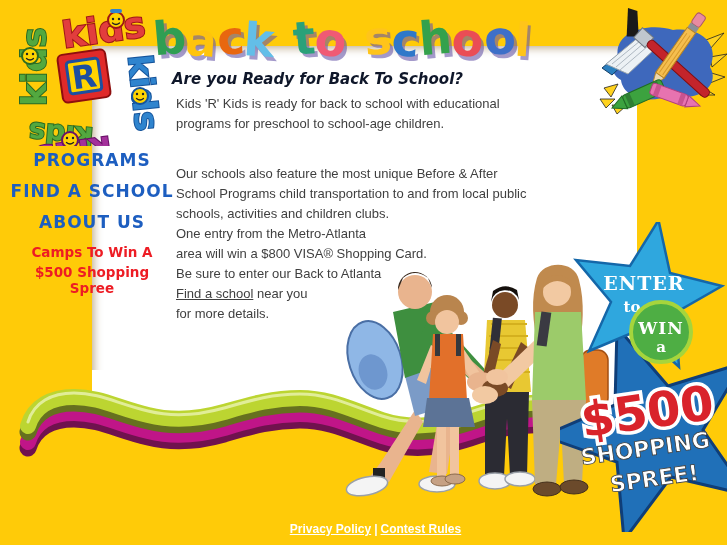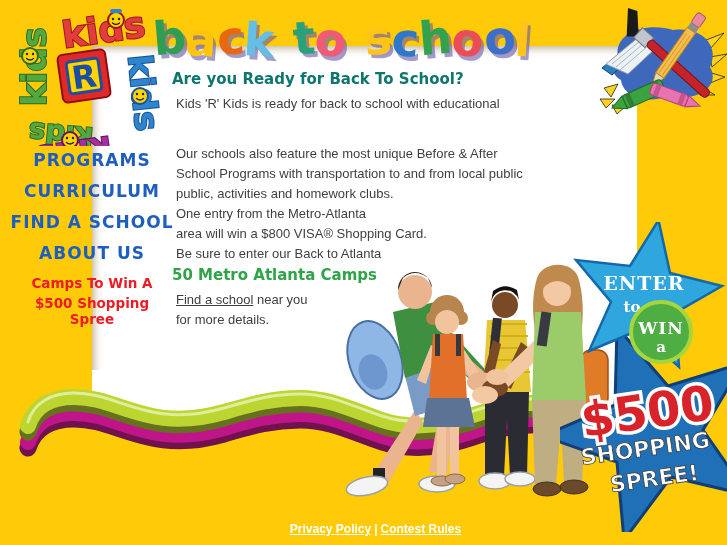--- a/index.html
+++ b/index.html
@@ -20,21 +20,21 @@
   .nav{position:absolute;left:8px;top:150px;width:168px;text-align:center;z-index:6;}
   .nav-item{font-family:"DejaVu Sans",sans-serif;font-weight:bold;font-size:17px;
             letter-spacing:1px;color:#1D5EC0;margin-bottom:11px;cursor:pointer;}
   .promo{margin-top:12px;font-family:"DejaVu Sans",sans-serif;font-weight:bold;font-size:13.5px;
          line-height:16px;color:#ED1C24;cursor:pointer;}
   
   .copy{position:absolute;left:172px;top:70px;width:400px;z-index:2;
         font-size:13px;line-height:16px;color:#3F3F3F;}
   .copy h2{margin:0 0 8px 0;font-family:"DejaVu Sans",sans-serif;font-size:15px;line-height:18px;
            font-weight:bold;}
-  .h-red{color:#0f766e;}
+  .h-red{color:#0f172a;font-style:italic;}
   .h-orange{color:#F6921E;}
   .h-green{color:#2EA347;}
   .blk{margin:0;}
   .gap-big{margin-top:34px;}
   .gap{margin-top:16px;}
   .line{margin:4px;padding:0;}
   a.inline-link{color:#3F3F3F;text-decoration:underline;cursor:pointer;}
   
   .footer{position:absolute;left:0;top:522px;width:727px;text-align:center;z-index:1;
           font-size:12px;font-weight:bold;color:#fff;margin-left:12px;}
@@ -148,45 +148,44 @@
     <g transform="translate(112,104) rotate(200)">
       <polygon points="0,0 14,-6 14,6" fill="#E773B0" stroke="#B03E7E" stroke-width="1"></polygon>
       <rect x="14" y="-6" width="38" height="12" rx="3" fill="#E773B0" stroke="#B03E7E" stroke-width="1"></rect>
       <rect x="17" y="-6" width="5" height="12" fill="#C9538F"></rect>
         <rect x="43" y="-6" width="5" height="12" fill="#C9538F"></rect>
     </g>
   </svg>
 
   <div class="nav">
     <div class="nav-item">PROGRAMS</div>
-    <div class="nav-item">CURRICULUM</div>
     <div class="nav-item">FIND A SCHOOL</div>
     <div class="nav-item">ABOUT US</div>
     <div class="promo">
       <div class="line">Camps To Win A</div>
       <div class="line">$500 Shopping Spree</div>
     </div>
   </div>
 
   <div class="copy">
     <h2 class="h-red">Are you Ready for Back To School?</h2>
     <div class="blk">
       <div class="line">Kids 'R' Kids is ready for back to school with educational</div>
+      <div class="line">programs for preschool to school-age children.</div>
     </div>
     <div class="blk gap-big">
       <div class="line">Our schools also feature the most unique Before &amp; After</div>
-      <div class="line">School Programs with transportation to and from local public</div>
-      <div class="line">public, activities and homework clubs.</div>
+      <div class="line">School Programs child transportation to and from local public</div>
+      <div class="line">schools, activities and children clubs.</div>
     </div>
     <div class="blk">
       <div class="line">One entry from the Metro-Atlanta</div>
       <div class="line">area will win a $800 VISA® Shopping Card.</div>
       <div class="line">Be sure to enter our Back to Atlanta</div>
     </div>
-    <h2 class="h-green gap">50 Metro Atlanta Camps</h2>
     <div class="blk">
       <div class="line"><a class="inline-link">Find a school</a><span> near you</span></div>
       <div class="line">for more details.</div>
     </div>
   </div>
 
   <svg class="wave-svg" width="727" height="140" viewBox="0 0 727 140">
     <defs>
         <clipPath id="wclip">
           <rect x="92" y="-60" width="545" height="160"></rect>

